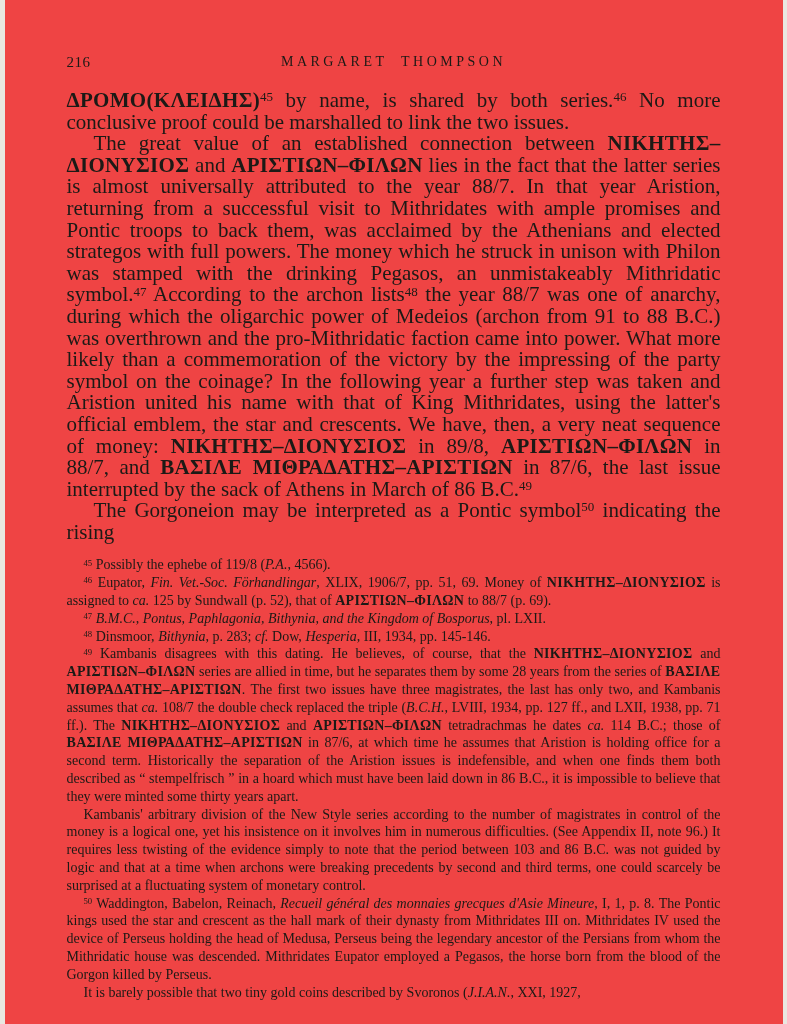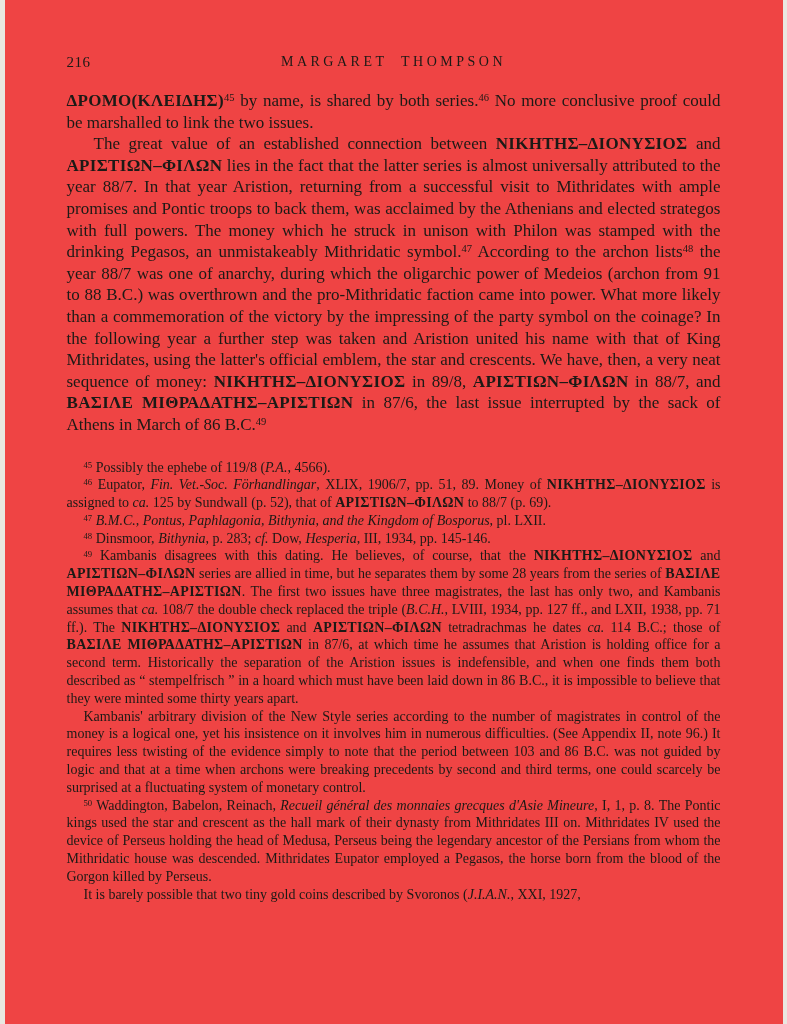--- a/index.html
+++ b/index.html
@@ -29,28 +29,28 @@
     top: 2px;
     font-size: 15px;
     letter-spacing: 0.5px;
   }
   .running-head {
     font-size: 14px;
     letter-spacing: 3.5px;
     word-spacing: 7px;
   }
   .body-text {
-    font-size: 17px;
+    font-size: 21px;
     line-height: 21.6px;
     text-align: justify;
   }
   .body-text p { margin: 0; }
   .body-text p.indent { text-indent: 27px; }
   .footnotes {
-    margin-top: 23px;
+    margin-top: 13px;
     font-size: 14px;
     line-height: 17.8px;
     text-align: justify;
   }
   .footnotes p { margin: 0; text-indent: 17px; }
   .b { font-weight: 700; letter-spacing: 0.3px; }
   .i { font-style: italic; }
   .sup {
     font-size: 0.62em;
     position: relative;
@@ -63,25 +63,26 @@
 
 <div class="page">
   <header class="page-header">
     <span class="page-number">216</span>
     <span class="running-head">MARGARET THOMPSON</span>
   </header>
 
   <main class="body-text">
       <p><span class="b">ΔΡΟΜΟ(ΚΛΕΙΔΗΣ)</span><span class="sup">45</span><span> by name, is shared by both series.</span><span class="sup">46</span><span> No more conclusive proof could be marshalled to link the two issues.</span></p>
       <p class="indent"><span>The great value of an established connection between </span><span class="b">ΝΙΚΗΤΗΣ–ΔΙΟΝΥΣΙΟΣ</span><span> and </span><span class="b">ΑΡΙΣΤΙΩΝ–ΦΙΛΩΝ</span><span> lies in the fact that the latter series is almost universally attributed to the year 88/7. In that year Aristion, returning from a successful visit to Mithridates with ample promises and Pontic troops to back them, was acclaimed by the Athenians and elected strategos with full powers. The money which he struck in unison with Philon was stamped with the drinking Pegasos, an unmistakeably Mithridatic symbol.</span><span class="sup">47</span><span> According to the archon lists</span><span class="sup">48</span><span> the year 88/7 was one of anarchy, during which the oligarchic power of Medeios (archon from 91 to 88 B.C.) was overthrown and the pro-Mithridatic faction came into power. What more likely than a commemoration of the victory by the impressing of the party symbol on the coinage? In the following year a further step was taken and Aristion united his name with that of King Mithridates, using the latter's official emblem, the star and crescents. We have, then, a very neat sequence of money: </span><span class="b">ΝΙΚΗΤΗΣ–ΔΙΟΝΥΣΙΟΣ</span><span> in 89/8, </span><span class="b">ΑΡΙΣΤΙΩΝ–ΦΙΛΩΝ</span><span> in 88/7, and </span><span class="b">ΒΑΣΙΛΕ ΜΙΘΡΑΔΑΤΗΣ–ΑΡΙΣΤΙΩΝ</span><span> in 87/6, the last issue interrupted by the sack of Athens in March of 86 B.C.</span><span class="sup">49</span></p>
+      <p class="indent"><span>The Gorgoneion may be interpreted as a Pontic symbol</span><span class="sup">50</span><span> indicating the rising</span></p>
     </main>
 
   <section class="footnotes">
       <p class="indent"><span class="sup">45</span><span> Possibly the ephebe of 119/8 (</span><span class="i">P.A.</span><span>, 4566).</span></p>
-      <p class="indent"><span class="sup">46</span><span> Eupator, </span><span class="i">Fin. Vet.-Soc. Förhandlingar</span><span>, XLIX, 1906/7, pp. 51, 89. Money of </span><span class="b">ΝΙΚΗΤΗΣ–ΔΙΟΝΥΣΙΟΣ</span><span> is assigned to </span><span class="i">ca.</span><span> 125 by Sundwall (p. 52), that of </span><span class="b">ΑΡΙΣΤΙΩΝ–ΦΙΛΩΝ</span><span> to 88/7 (p. 69).</span></p>
+      <p class="indent"><span class="sup">46</span><span> Eupator, </span><span class="i">Fin. Vet.-Soc. Förhandlingar</span><span>, XLIX, 1906/7, pp. 51, 69. Money of </span><span class="b">ΝΙΚΗΤΗΣ–ΔΙΟΝΥΣΙΟΣ</span><span> is assigned to </span><span class="i">ca.</span><span> 125 by Sundwall (p. 52), that of </span><span class="b">ΑΡΙΣΤΙΩΝ–ΦΙΛΩΝ</span><span> to 88/7 (p. 69).</span></p>
       <p class="indent"><span class="sup">47</span><span> </span><span class="i">B.M.C., Pontus, Paphlagonia, Bithynia, and the Kingdom of Bosporus</span><span>, pl. LXII.</span></p>
       <p class="indent"><span class="sup">48</span><span> Dinsmoor, </span><span class="i">Bithynia</span><span>, p. 283; </span><span class="i">cf.</span><span> Dow, </span><span class="i">Hesperia</span><span>, III, 1934, pp. 145-146.</span></p>
       <p class="indent"><span class="sup">49</span><span> Kambanis disagrees with this dating. He believes, of course, that the </span><span class="b">ΝΙΚΗΤΗΣ–ΔΙΟΝΥΣΙΟΣ</span><span> and </span><span class="b">ΑΡΙΣΤΙΩΝ–ΦΙΛΩΝ</span><span> series are allied in time, but he separates them by some 28 years from the series of </span><span class="b">ΒΑΣΙΛΕ ΜΙΘΡΑΔΑΤΗΣ–ΑΡΙΣΤΙΩΝ</span><span>. The first two issues have three magistrates, the last has only two, and Kambanis assumes that </span><span class="i">ca.</span><span> 108/7 the double check replaced the triple (</span><span class="i">B.C.H.</span><span>, LVIII, 1934, pp. 127 ff., and LXII, 1938, pp. 71 ff.). The </span><span class="b">ΝΙΚΗΤΗΣ–ΔΙΟΝΥΣΙΟΣ</span><span> and </span><span class="b">ΑΡΙΣΤΙΩΝ–ΦΙΛΩΝ</span><span> tetradrachmas he dates </span><span class="i">ca.</span><span> 114 B.C.; those of </span><span class="b">ΒΑΣΙΛΕ ΜΙΘΡΑΔΑΤΗΣ–ΑΡΙΣΤΙΩΝ</span><span> in 87/6, at which time he assumes that Aristion is holding office for a second term. Historically the separation of the Aristion issues is indefensible, and when one finds them both described as “ stempelfrisch ” in a hoard which must have been laid down in 86 B.C., it is impossible to believe that they were minted some thirty years apart.</span></p>
       <p class="indent"><span>Kambanis' arbitrary division of the New Style series according to the number of magistrates in control of the money is a logical one, yet his insistence on it involves him in numerous difficulties. (See Appendix II, note 96.) It requires less twisting of the evidence simply to note that the period between 103 and 86 B.C. was not guided by logic and that at a time when archons were breaking precedents by second and third terms, one could scarcely be surprised at a fluctuating system of monetary control.</span></p>
       <p class="indent"><span class="sup">50</span><span> Waddington, Babelon, Reinach, </span><span class="i">Recueil général des monnaies grecques d'Asie Mineure</span><span>, I, 1, p. 8. The Pontic kings used the star and crescent as the hall mark of their dynasty from Mithridates III on. Mithridates IV used the device of Perseus holding the head of Medusa, Perseus being the legendary ancestor of the Persians from whom the Mithridatic house was descended. Mithridates Eupator employed a Pegasos, the horse born from the blood of the Gorgon killed by Perseus.</span></p>
       <p class="indent"><span>It is barely possible that two tiny gold coins described by Svoronos (</span><span class="i">J.I.A.N.</span><span>, XXI, 1927,</span></p>
     </section>
 </div>
 
 </body></html>

